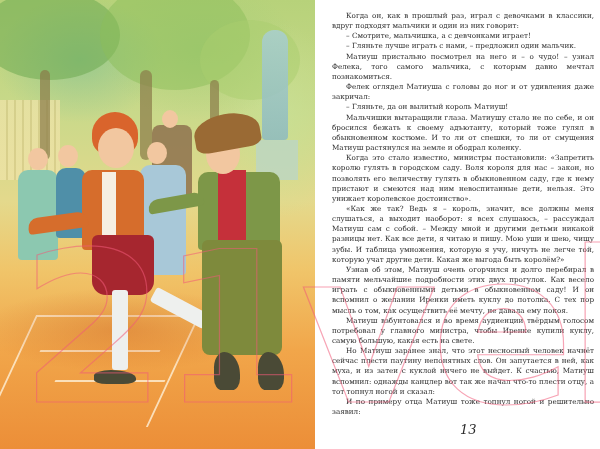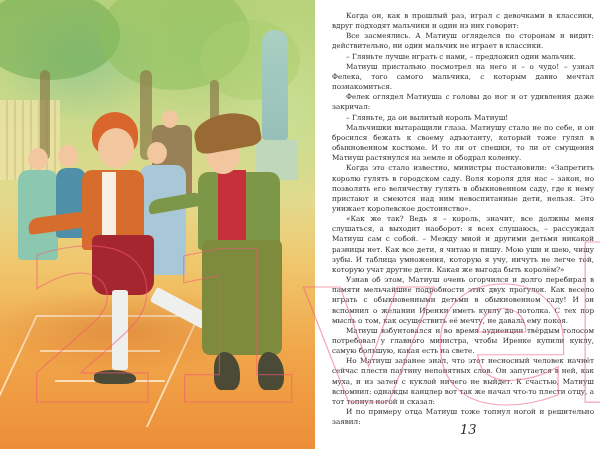--- a/index.html
+++ b/index.html
@@ -88,21 +88,21 @@
     <div class="jacket-green" style="left:148px;top:196px;width:56px;height:14px;transform:rotate(-10deg);"></div>
     <div class="pants-green" style="left:202px;top:240px;width:80px;height:115px;"></div>
     <div class="shoe" style="left:214px;top:352px;width:26px;height:38px;"></div>
     <div class="shoe" style="left:258px;top:352px;width:26px;height:38px;"></div>
     <div class="head" style="left:206px;top:134px;width:34px;height:40px;"></div>
     <div class="hat" style="left:194px;top:114px;width:66px;height:36px;transform:rotate(-10deg);"></div>
   </div>
 
   <div class="text-page">
     <p class="para">Когда он, как в прошлый раз, играл с девочками в классики, вдруг подходят мальчики и один из них говорит:</p>
-    <p class="para">Все засмеялись. А Матиуш огляделся по сторонам и видит: действительно, ни один мальчик не играет в классики.</p>
+    <p class="para">– Смотрите, мальчишка, а с девчонками играет!</p>
     <p class="para">– Гляньте лучше играть с нами, – предложил один мальчик.</p>
     <p class="para">Матиуш пристально посмотрел на него и – о чудо! – узнал Фелека, того самого мальчика, с которым давно мечтал познакомиться.</p>
     <p class="para">Фелек оглядел Матиуша с головы до ног и от удивления даже закричал:</p>
     <p class="para">– Гляньте, да он вылитый король Матиуш!</p>
     <p class="para">Мальчишки вытаращили глаза. Матиушу стало не по себе, и он бросился бежать к своему адъютанту, который тоже гулял в обыкновенном костюме. И то ли от спешки, то ли от смущения Матиуш растянулся на земле и ободрал коленку.</p>
     <p class="para">Когда это стало известно, министры постановили: «Запретить королю гулять в городском саду. Воля короля для нас – закон, но позволять его величеству гулять в обыкновенном саду, где к нему пристают и смеются над ним невоспитанные дети, нельзя. Это унижает королевское достоинство».</p>
     <p class="para">«Как же так? Ведь я – король, значит, все должны меня слушаться, а выходит наоборот: я всех слушаюсь, – рассуждал Матиуш сам с собой. – Между мной и другими детьми никакой разницы нет. Как все дети, я читаю и пишу. Мою уши и шею, чищу зубы. И таблица умножения, которую я учу, ничуть не легче той, которую учат другие дети. Какая же выгода быть королём?»</p>
     <p class="para">Узнав об этом, Матиуш очень огорчился и долго перебирал в памяти мельчайшие подробности этих двух прогулок. Как весело играть с обыкновенными детьми в обыкновенном саду! И он вспомнил о желании Иренки иметь куклу до потолка. С тех пор мысль о том, как осуществить её мечту, не давала ему покоя.</p>
     <p class="para">Матиуш взбунтовался и во время аудиенции твёрдым голосом потребовал у главного министра, чтобы Иренке купили куклу, самую большую, какая есть на свете.</p>
     <p class="para">Но Матиуш заранее знал, что этот несносный человек начнёт сейчас плести паутину непонятных слов. Он запутается в ней, как муха, и из затеи с куклой ничего не выйдет. К счастью, Матиуш вспомнил: однажды канцлер вот так же начал что-то плести отцу, а тот топнул ногой и сказал:</p>

